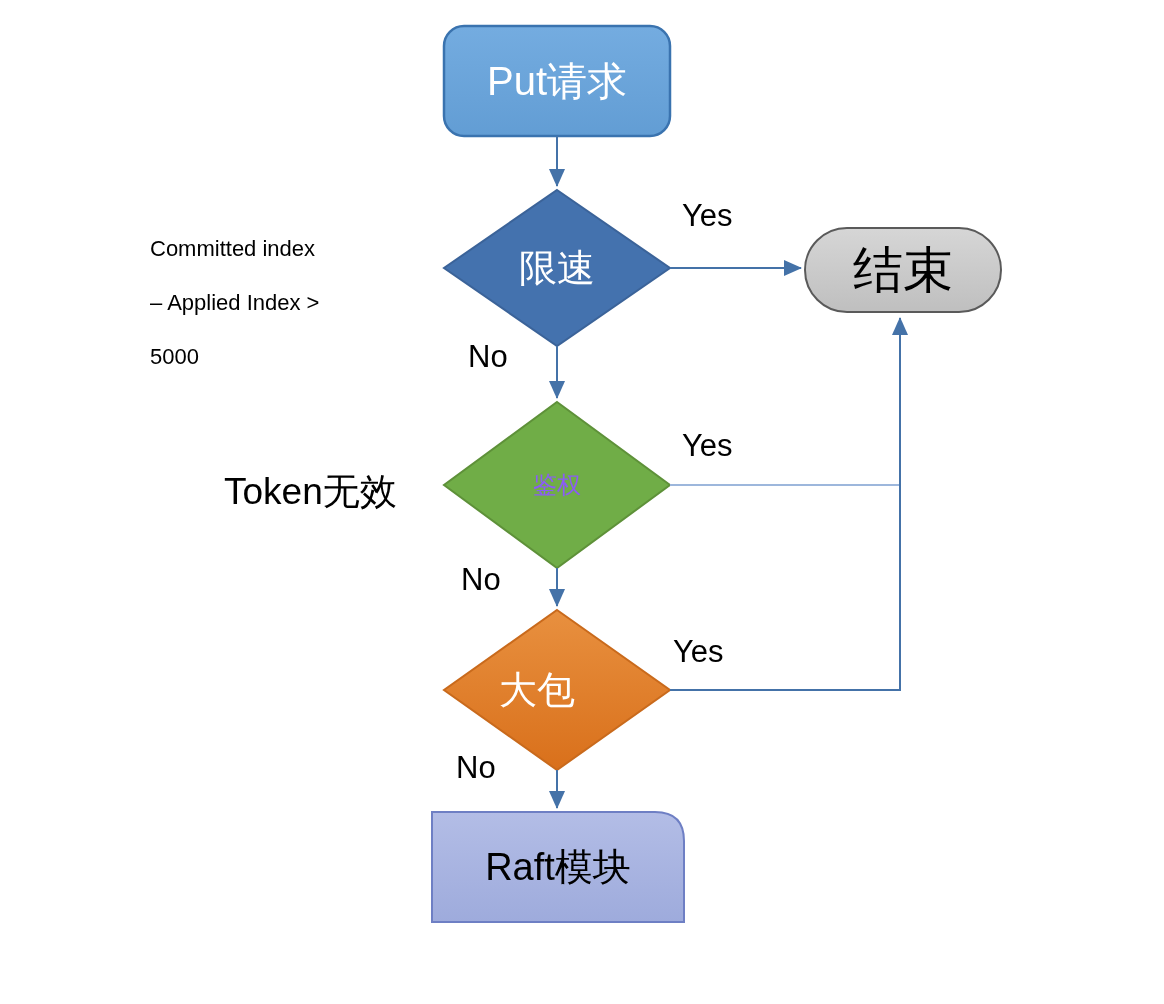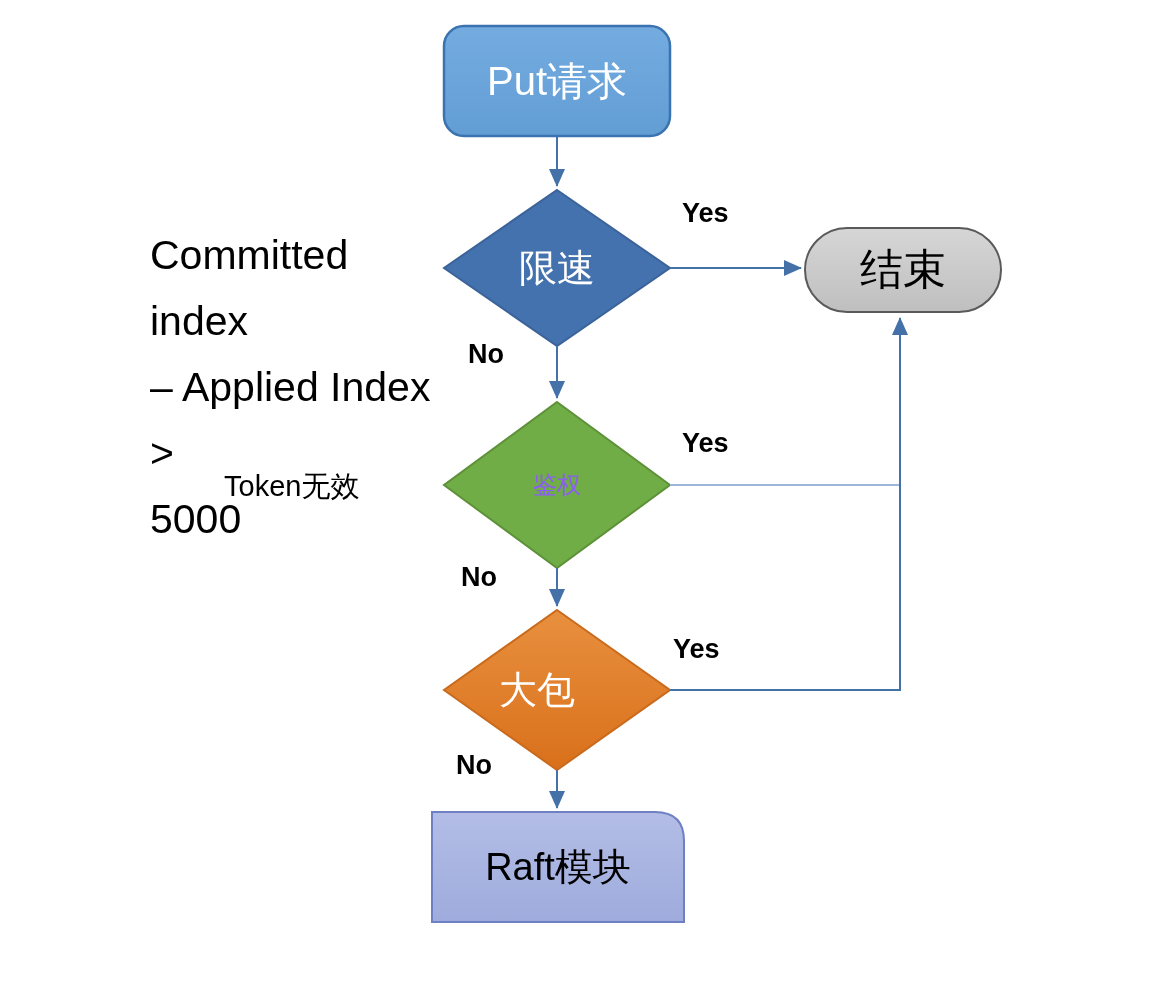--- a/index.html
+++ b/index.html
@@ -49,27 +49,27 @@
     z-index: 3;
     color: #000000;
     white-space: nowrap;
   }
 
   
   .t-put   { font-size: 40px; color: #ffffff; }
   .t-rate  { font-size: 38px; color: #ffffff; }
   .t-auth  { font-size: 24px; color: #8b5cf6; }
   .t-big   { font-size: 38px; color: #ffffff; }
-  .t-end   { font-size: 43px; color: #000000; }
+  .t-end   { font-size: 50px; color: #000000; }
   .t-raft  { font-size: 38px; color: #000000; border-radius: 29px; }
 
-  .lbl-committed { font-size: 41px; line-height: 66px; }
-  .lbl-token     { font-size: 29px; }
+  .lbl-committed { font-size: 22px; line-height: 54px; }
+  .lbl-token     { font-size: 37px; }
   .lbl-pkg       { font-size: 31px; }
-  .lbl-yesno     { font-size: 27px; font-weight: bold; }
+  .lbl-yesno     { font-size: 31px; }
 </style>
 </head>
 <body>
 
 <div id="canvas">
 
   <svg class="layer shapes" viewBox="0 0 1164 1004">
     <defs>
       <linearGradient id="gradEnd" x1="0" y1="0" x2="0" y2="1">
         <stop offset="0%" stop-color="#D6D6D6"></stop>

